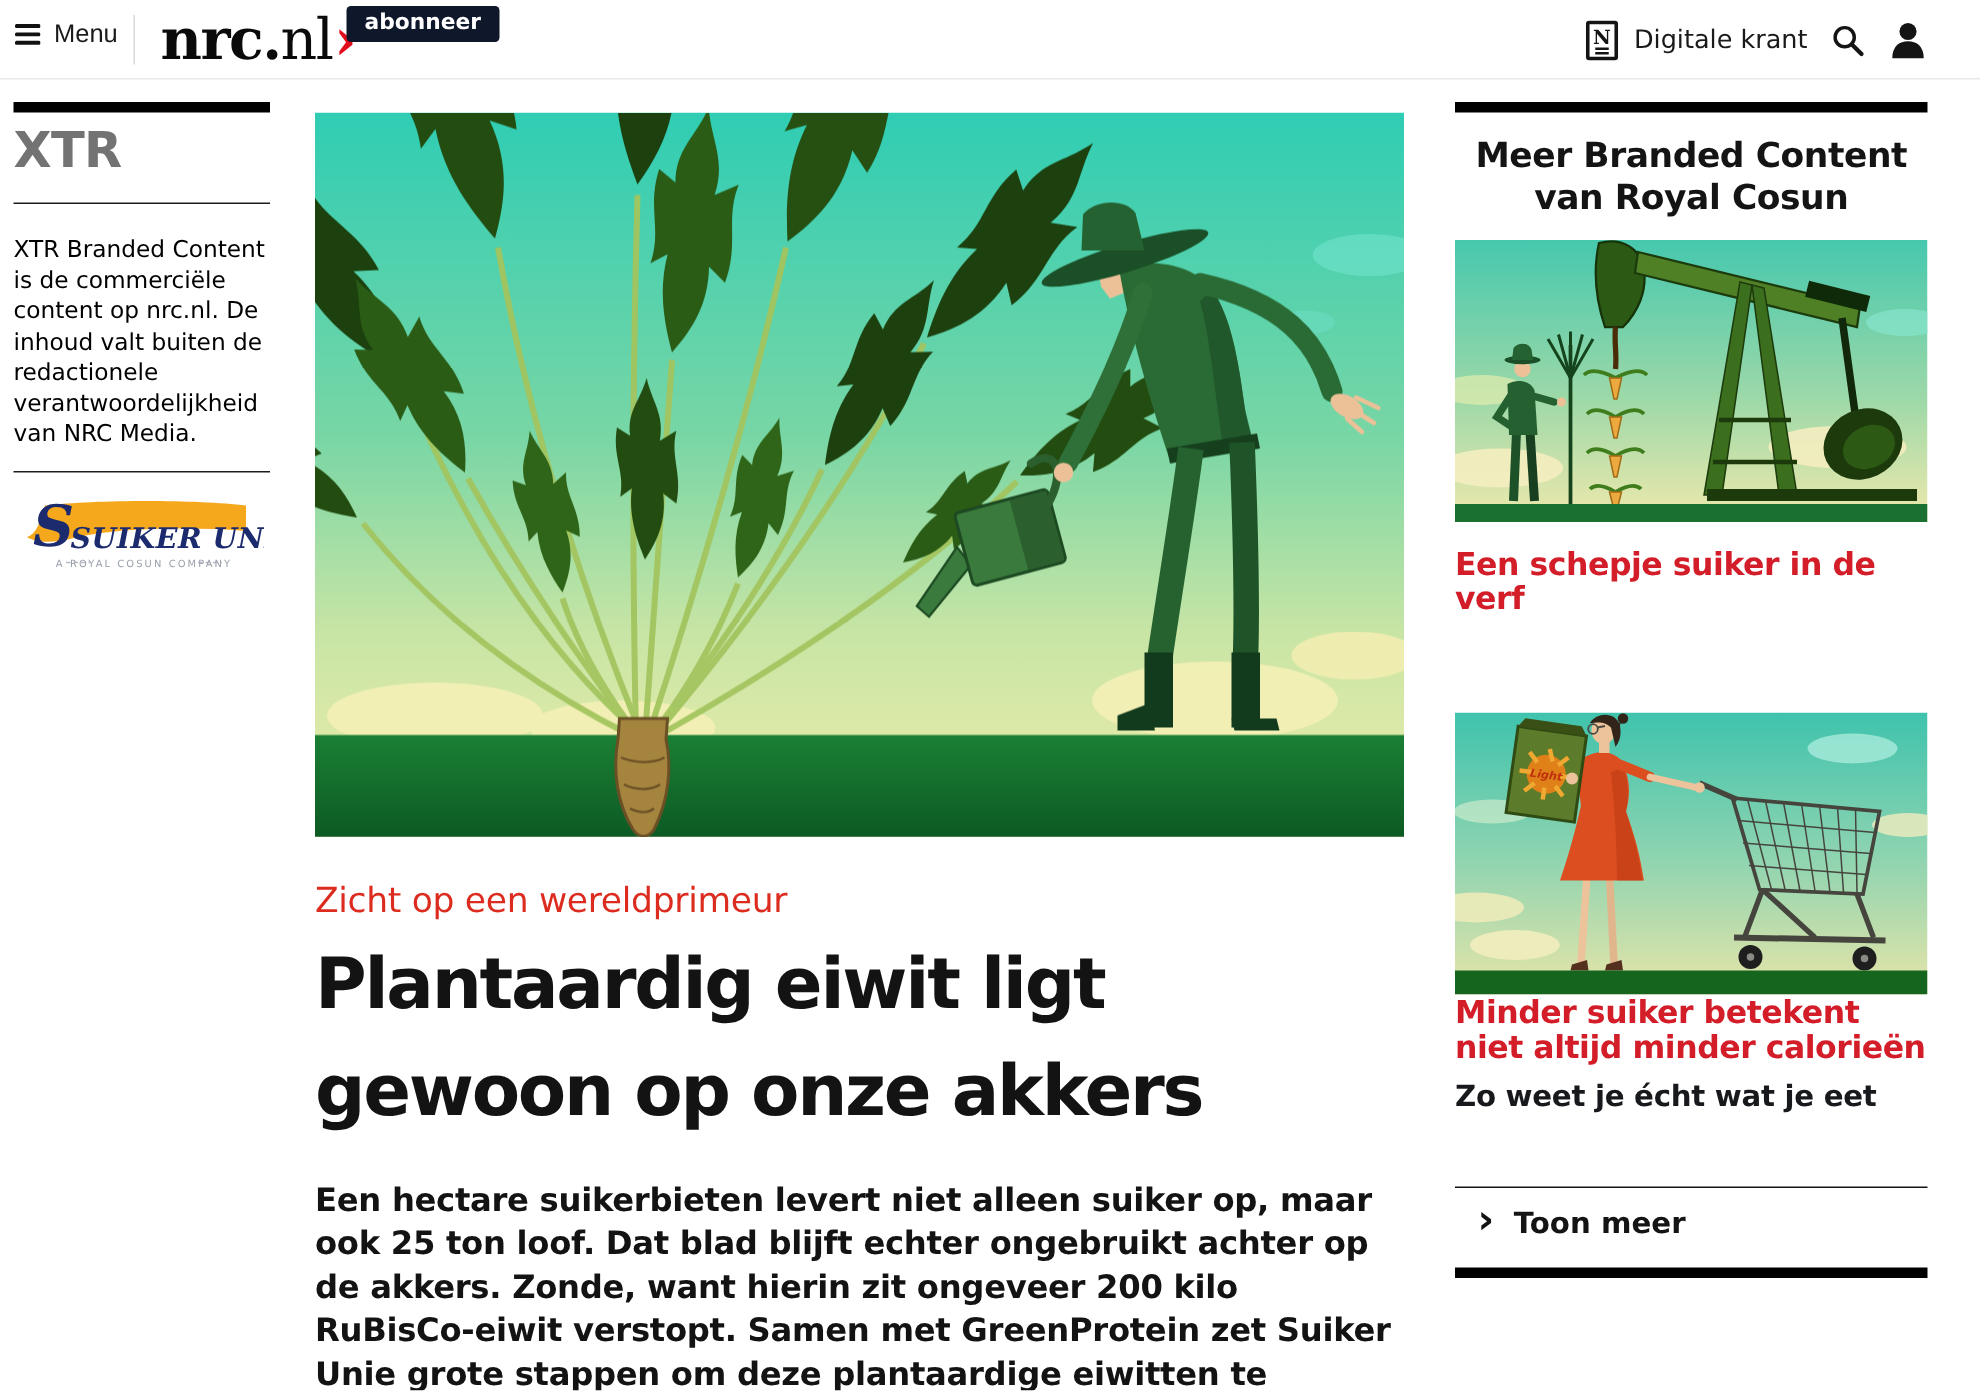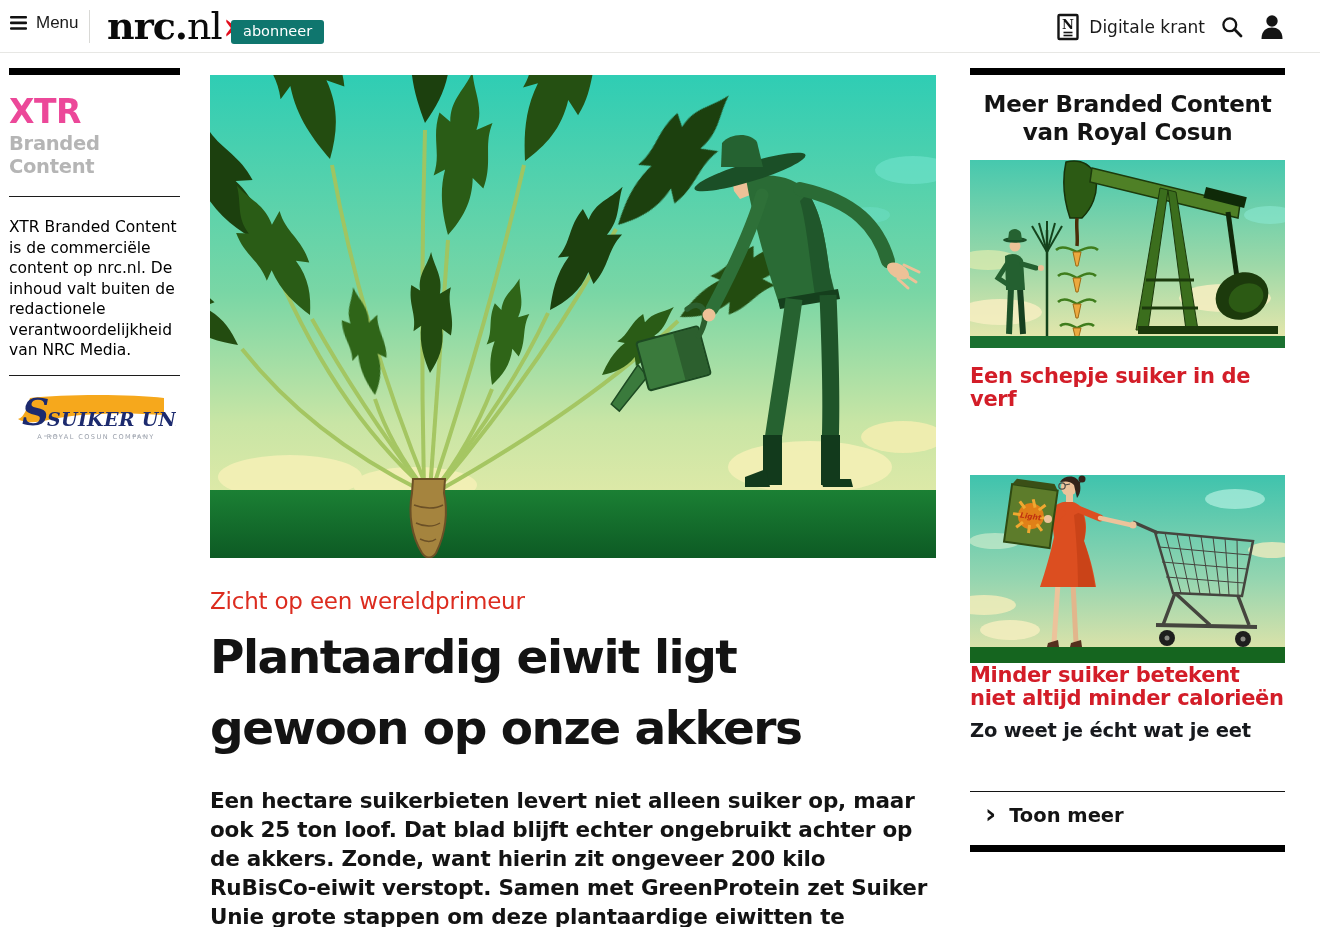--- a/index.html
+++ b/index.html
@@ -9,30 +9,30 @@
 
   
   #header { position:absolute; left:0; top:0; width:1320px; height:53px; background:#fff; border-bottom:1px solid #e7e7e4; }
   .menu-btn { position:absolute; left:10px; top:13px; display:flex; align-items:center; gap:9px; cursor:pointer; background:none; border:none; }
   .menu-btn .label { font-size:17px; color:#1a1a1a; }
   .vdiv { position:absolute; left:89px; top:10px; width:1px; height:33px; background:#d9d9d6; }
   .logo { position:absolute; left:107px; top:6px; font-family:"DejaVu Serif","Liberation Serif",serif; font-size:38px; line-height:40px; text-decoration:none; color:#0a0a0a; letter-spacing:-1px; cursor:pointer; white-space:nowrap; }
   .logo .main { font-weight:900; }
   .logo .tld { font-weight:400; }
   .logo .chev { color:#e20d1c; font-weight:900; margin-left:1px; }
-  .subscribe { position:absolute; left:231px; top:20px; background:#0f766e; color:#fff; font-size:14.5px; font-weight:400; border:none; border-radius:3px; padding:3px 12px 5px; cursor:pointer; font-family:inherit; }
+  .subscribe { position:absolute; left:231px; top:4px; background:#0f172a; color:#fff; font-size:14.5px; font-weight:700; border:none; border-radius:3px; padding:3px 12px 5px; cursor:pointer; font-family:inherit; }
   .hdr-right { position:absolute; right:35px; top:0; height:53px; display:flex; align-items:center; gap:14px; }
   .dk-link { display:flex; align-items:center; gap:10px; cursor:pointer; background:none; border:none; font-family:inherit; }
   .dk-link .label { font-size:17px; color:#1a1a1a; }
   .icon-btn { background:none; border:none; cursor:pointer; display:flex; align-items:center; padding:2px; }
 
   
   #left-rail { position:absolute; left:9px; top:68px; width:171px; }
   .rail-bar { width:100%; height:7px; background:#000; }
-  .xtr { margin-top:20px; font-size:33px; line-height:34px; font-weight:800; color:#ec4899; letter-spacing:-0.5px; }
+  .xtr { margin-top:8px; font-size:33px; line-height:34px; font-weight:800; color:#737373; letter-spacing:-0.5px; }
   .xtr-sub { margin-top:3px; font-size:19.5px; font-weight:700; color:#b5b5b5; letter-spacing:-0.3px; }
   .thin-div { margin-top:18px; border-top:1px solid #1c1c1c; }
   .rail-desc { margin-top:20px; font-size:15.5px; line-height:20.5px; color:#000000; }
   #left-rail .thin-div.second { margin-top:14px; }
   .sponsor { display:block; margin:12px auto 0; cursor:pointer; }
 
   
   #main { position:absolute; left:210px; top:75px; width:726px; }
   .kicker { margin-top:26px; font-size:23px; color:#dc2c1f; letter-spacing:-0.2px; }
   .headline { margin-top:7px; width:645px; font-size:47px; line-height:71px; font-weight:800; color:#131313; letter-spacing:-1.5px; }
@@ -95,21 +95,20 @@
           <circle cx="11" cy="7" r="5.7" fill="#141414"></circle>
           <path d="M0.5 25 C0.5 16.5 5.5 13.5 11 13.5 C16.5 13.5 21.5 16.5 21.5 25 Z" fill="#141414"></path>
         </svg>
       </button>
     </div>
   </header>
 
   <aside id="left-rail">
     <div class="rail-bar"></div>
     <div class="xtr">XTR</div>
-    <div class="xtr-sub">Branded Content</div>
     <div class="thin-div"></div>
     <p class="rail-desc">XTR Branded Content is de commerciële content op nrc.nl. De inhoud valt buiten de redactionele verantwoordelijkheid van NRC Media.</p>
     <div class="thin-div second"></div>
     <svg class="sponsor" width="162" height="56" viewBox="0 0 162 56">
       <path d="M16 10 C 50 6 118 6 150 10 L 150 27 C 110 24 62 25 34 32 C 22 35 10 35 4 31 C 11 29 13 19 16 10 Z" fill="#f6a81c"></path>
       <text x="8" y="37" font-family="DejaVu Serif, Liberation Serif, serif" font-style="italic" font-weight="bold" font-size="38" fill="#1c2a6e">S</text>
       <text x="33" y="38" font-family="DejaVu Serif, Liberation Serif, serif" font-style="italic" font-weight="bold" font-size="19" letter-spacing="0.3" fill="#1c2a6e">SUIKER UNIE</text>
       <line x1="30" y1="48" x2="46" y2="48" stroke="#b9bdc5" stroke-width="1" stroke-dasharray="3 2"></line>
       <line x1="118" y1="48" x2="134" y2="48" stroke="#b9bdc5" stroke-width="1" stroke-dasharray="3 2"></line>
       <text x="82" y="51" text-anchor="middle" font-size="6.6" letter-spacing="1.4" fill="#9aa0ab">A ROYAL COSUN COMPANY</text>

